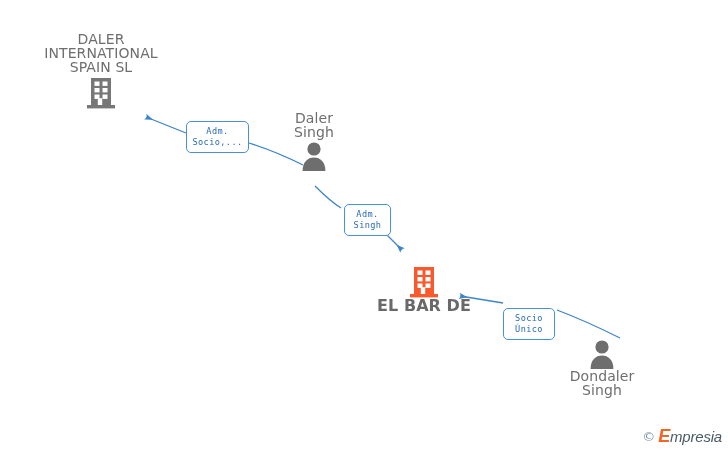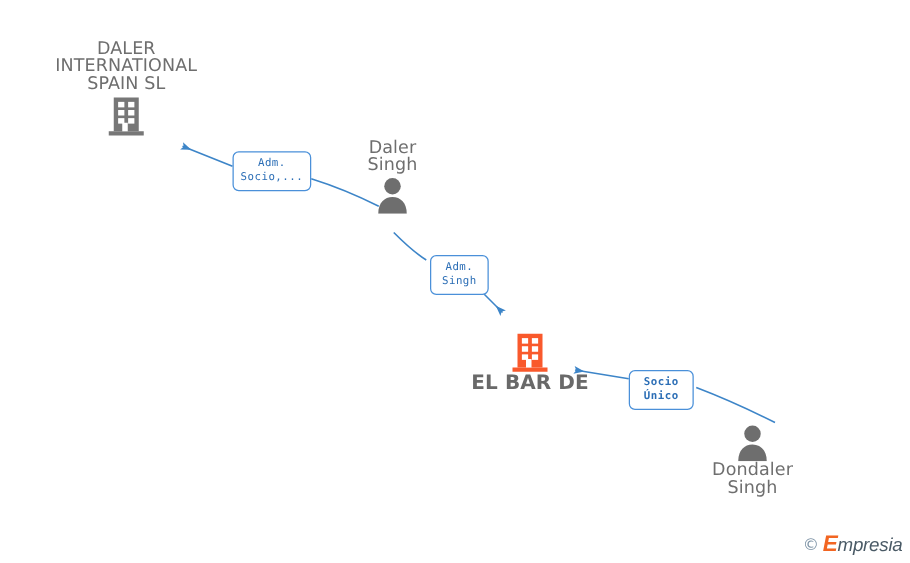--- a/index.html
+++ b/index.html
@@ -196,21 +196,21 @@
   <div class="rel-box" style="left:186px; top:121px; width:63px; height:32px;">
     <span>Adm.</span>
     <span>Socio,...</span>
   </div>
 
   <div class="rel-box" style="left:344px; top:204px; width:47px; height:32px;">
     <span>Adm.</span>
     <span>Singh</span>
   </div>
 
-  <div class="rel-box" style="left:503px; top:296px; width:52px; height:32px;font-weight:bold;">
+  <div class="rel-box" style="left:503px; top:308px; width:52px; height:32px;">
     <span>Socio</span>
     <span>Único</span>
   </div>
 
   <div id="watermark">
     <span class="copy">©</span>
     <span class="brand"><span class="e">E</span><span>mpresia</span></span>
   </div>
 
 </div>

